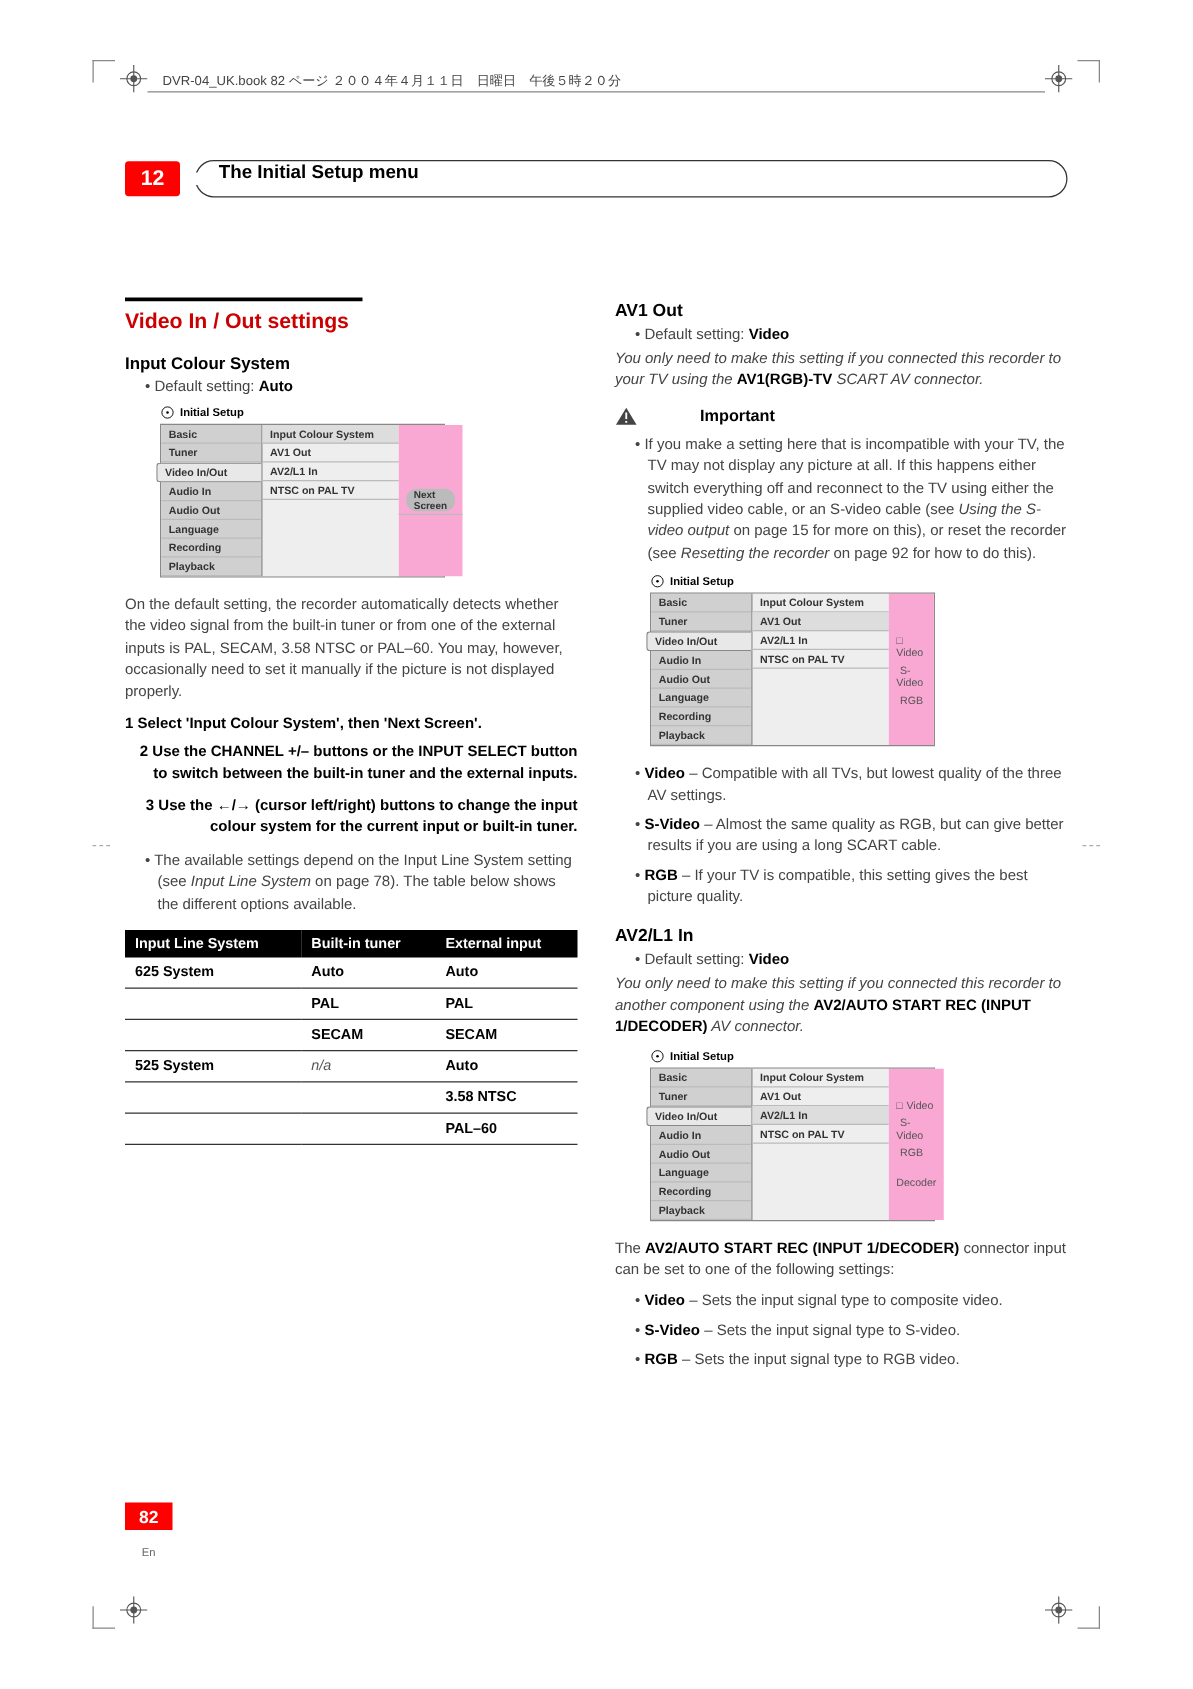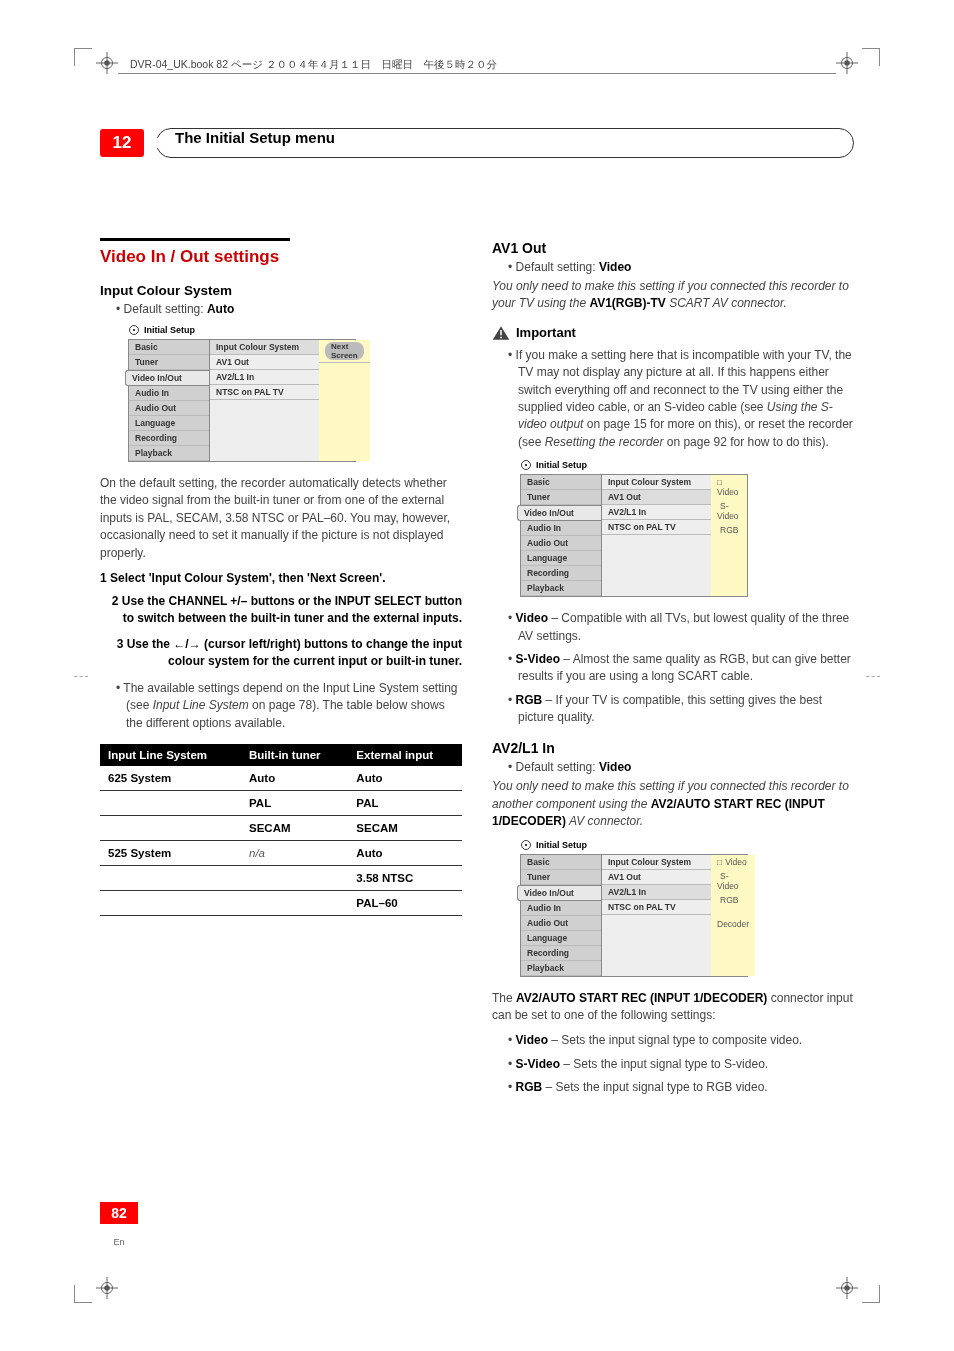--- a/index.html
+++ b/index.html
@@ -112,41 +112,41 @@
     display:grid;
     grid-template-columns: 80px 110px 1fr;
     border:0.5px solid #888;
   }
   .setup-col { display:flex; flex-direction:column; }
   .setup-col.left { background:#d0d0d0; }
   .setup-item { padding:2px 6px; border-bottom:0.5px solid #bbb; color:#333; font-weight:bold; font-size:8.5px; }
   .setup-item.tab { background:#e8e8e8; border-left:1px solid #888; border-top:1px solid #888; border-bottom:1px solid #888; border-radius: 3px 0 0 3px; margin-left:-4px; position:relative; }
   .setup-col.mid { background:#eee; border-left:0.5px solid #888; }
   .setup-item.hi { background:#ddd; }
-  .setup-col.right-col { background:#fef9c3; }
+  .setup-col.right-col { background:#f9a8d4;justify-content:center; }
   .pill { background:#bbb; border-radius:8px; padding:0 6px; display:inline-block; font-size:8px; }
   .opt-item { padding:2px 6px; font-size:8.5px; color:#555; }
   .opt-item .sq { display:inline-block; margin-right:3px; }
 
   .spinner-shot { margin:8px 0 14px 80px; width:170px; font-size:9px; }
   .spinner-top { background:#aaa; color:#000; text-align:right; padding:1px 6px; font-size:8.5px; font-weight:bold; }
   .spinner-row { display:flex; border:1.5px solid #333; align-items:center; }
   .spinner-btn { width:18px; text-align:center; background:#ddd; font-weight:bold; }
   .spinner-val { flex:1; text-align:center; padding:3px 0; font-size:10px; }
 
   table.opts { width:100%; border-collapse:collapse; margin-top:12px; font-size:11.5px; }
   table.opts th { background:#000; color:#fff; text-align:left; padding:5px 8px; font-size:11.5px; }
   table.opts td { padding:6px 8px; border-bottom:0.5px solid #333; }
   table.opts td.firstcol { font-weight:bold; color:#000; }
   table.opts td.na { font-style:italic; color:#555;margin-top:40px; }
   table.opts td.bval { font-weight:bold; color:#000; }
 
   .important-head { display:flex; align-items:center; gap:6px; margin:12px 0 6px 0; }
   .important-head svg { width:18px; height:16px; }
-  .important-head .lbl { font-weight:bold; font-size:13px; color:#000; }
+  .important-head .lbl { font-weight:bold; font-size:13px; color:#000;margin-left:44px; }
 
   .sub-bullet { margin-left:16px; text-indent:-10px; padding-left:10px; font-size:12px; color:#444; line-height:1.45; margin-bottom:6px; }
   .sub-bullet::before{ content:"• "; }
 
   .page-num-box {
     position:absolute;
     bottom: 6px;
     left: 0;
     width: 38px;
     text-align:center;

